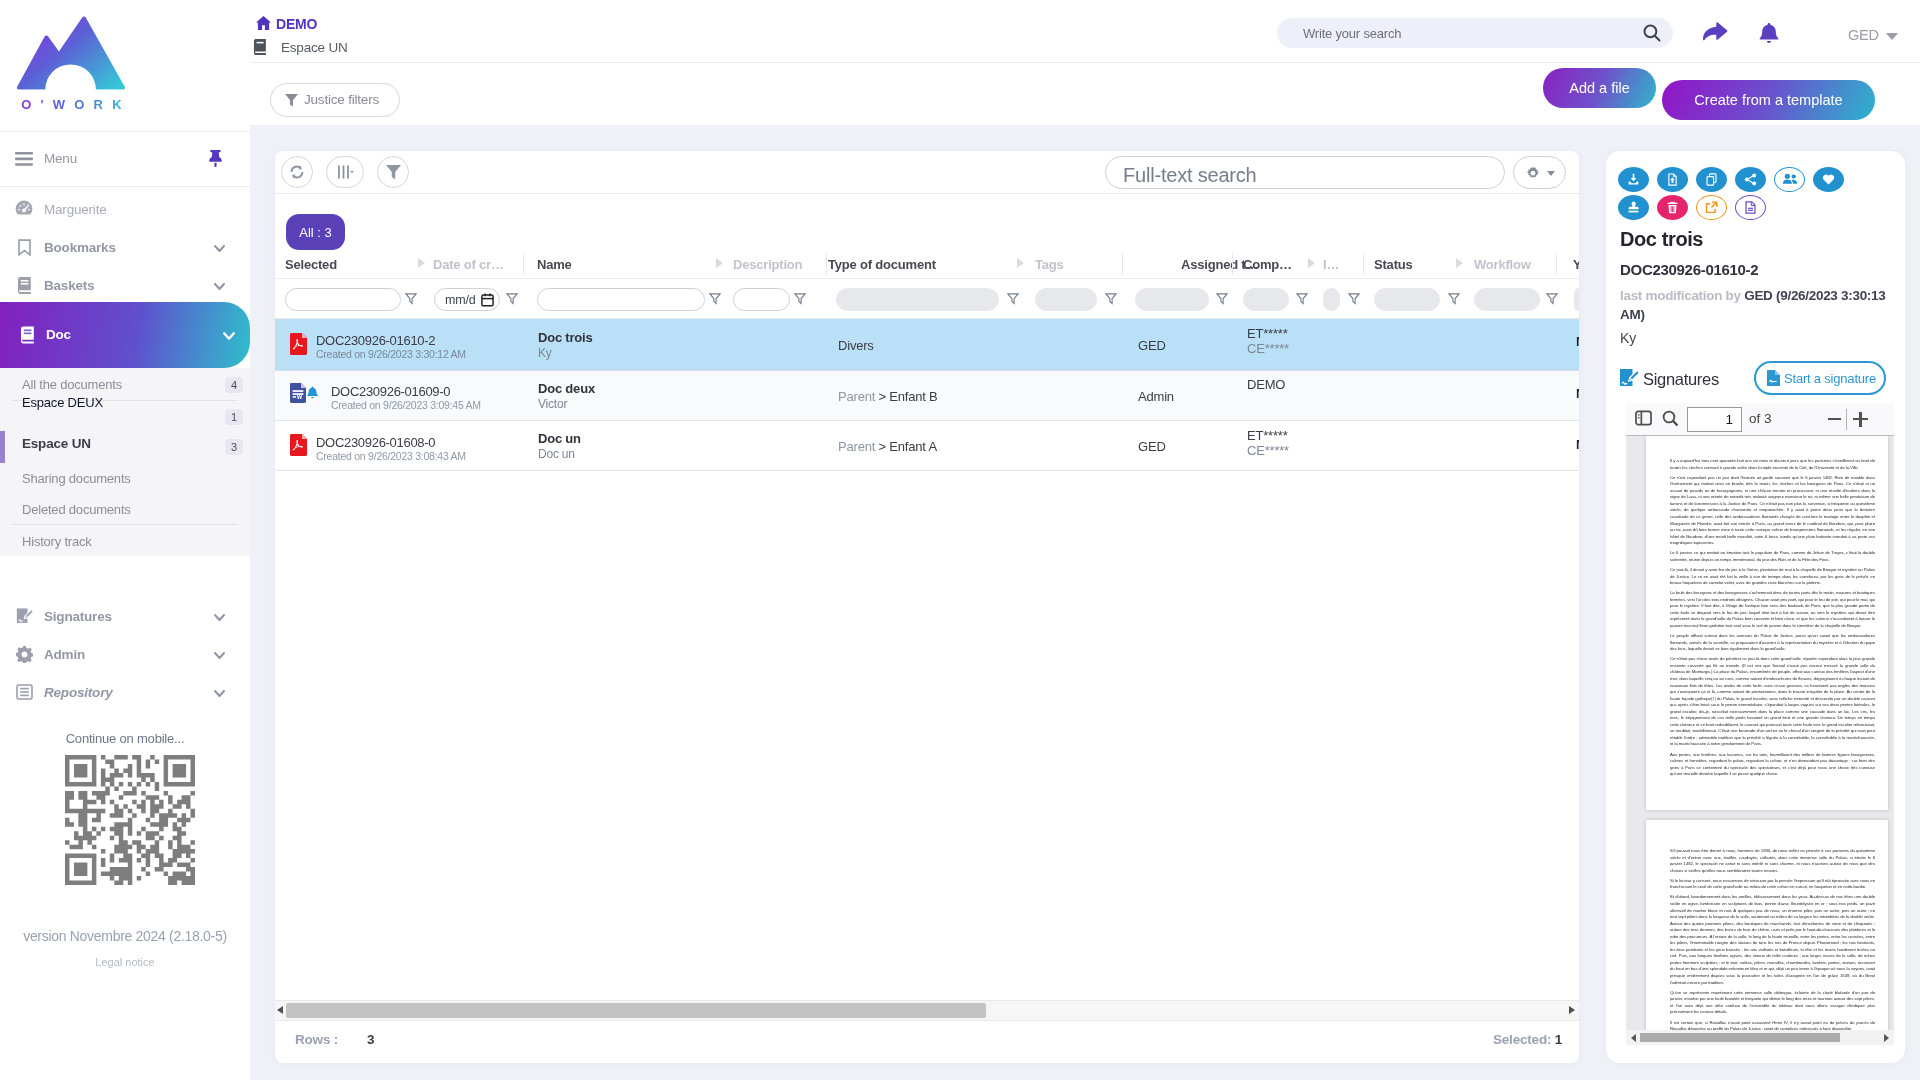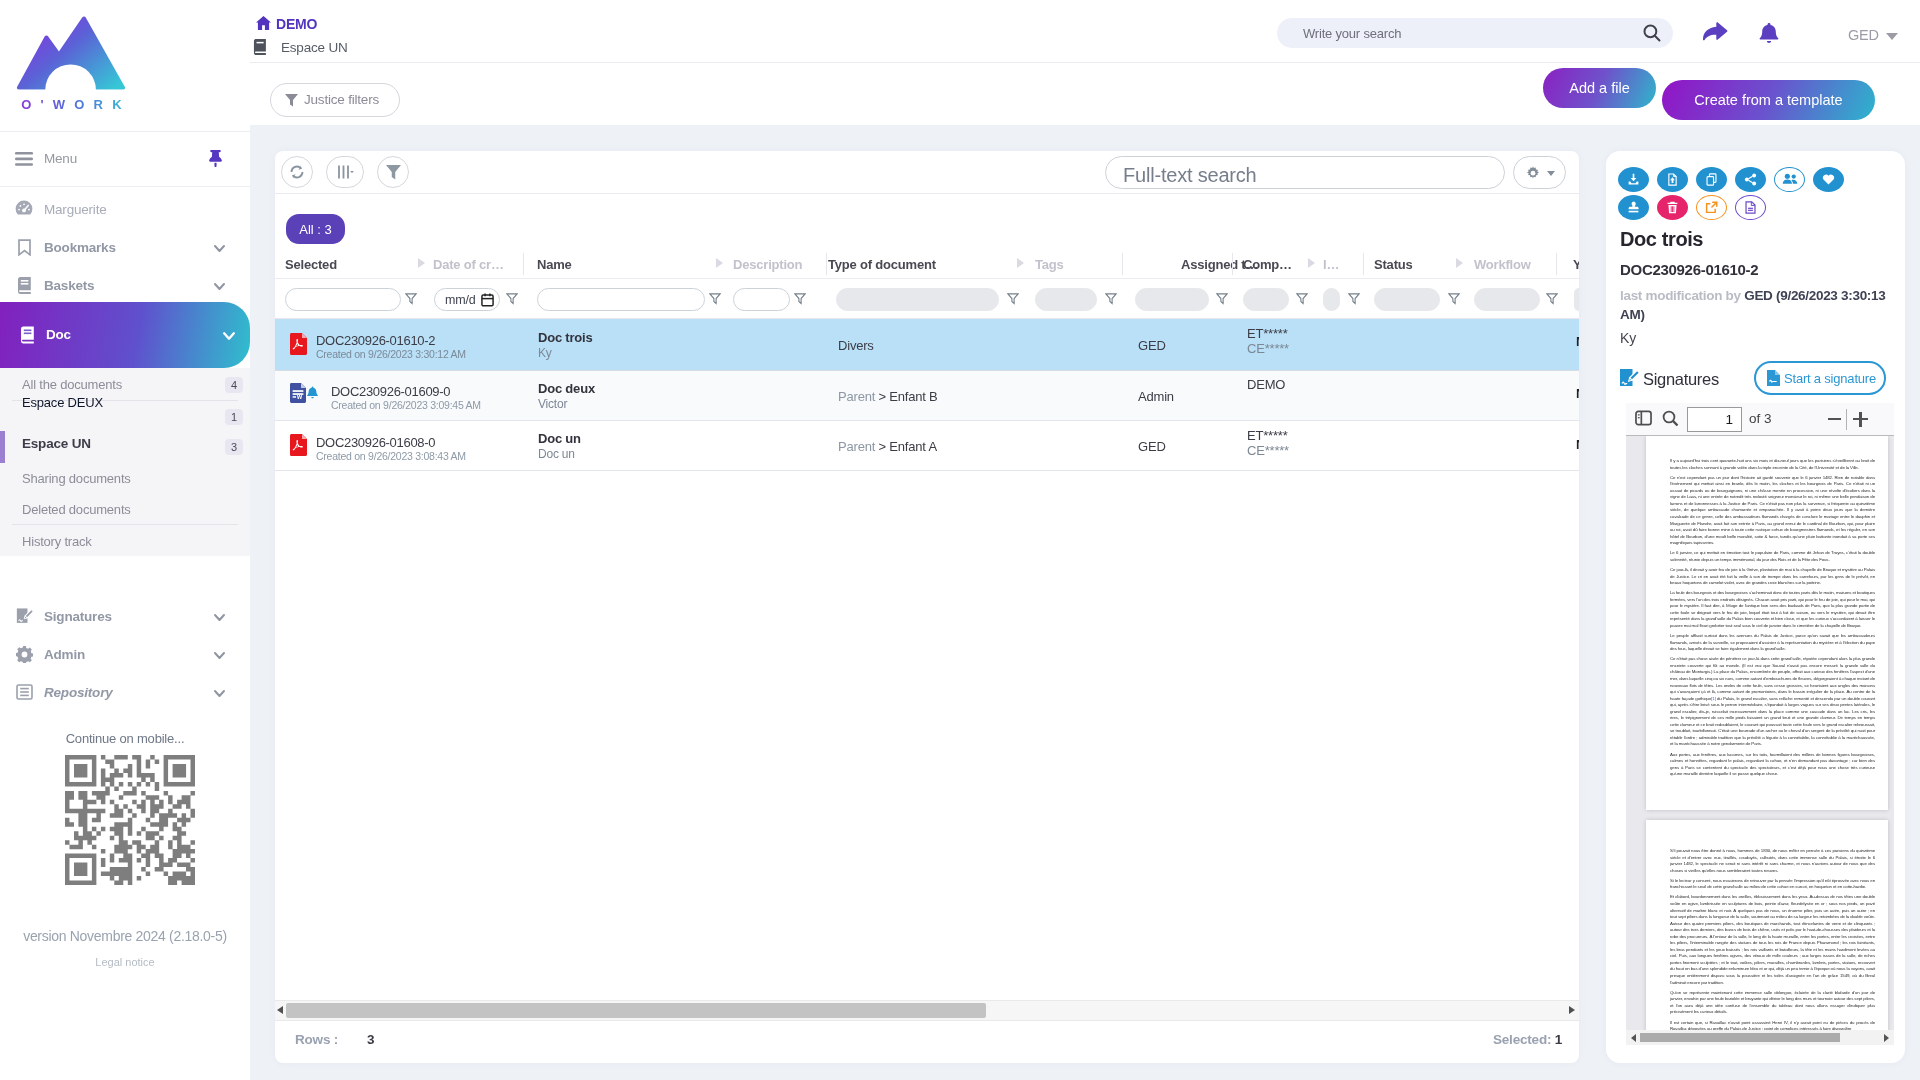--- a/index.html
+++ b/index.html
@@ -309,21 +309,21 @@
     <svg width="16" height="16" viewBox="0 0 20 20" fill="#848e99">
         <path d="M10 1.5l1 2.2 2.4-.6.2 2.5 2.5.2-.6 2.4 2.2 1-2.2 1 .6 2.4-2.5.2-.2 2.5-2.4-.6-1 2.2-1-2.2-2.4.6-.2-2.5-2.5-.2.6-2.4-2.2-1 2.2-1-.6-2.4 2.5-.2.2-2.5 2.4.6z"></path>
         <circle cx="10" cy="10.2" r="3" fill="#fff"></circle>
       </svg>
   </span>
   <span class="abs" style="left:33px; top:14px; width:0; height:0; border-left:4.5px solid transparent; border-right:4.5px solid transparent; border-top:5px solid #848e99;"></span>
 </div>
 
 <div class="abs" style="left:275px; top:193px; width:1304px; height:1px; background:#e9e9ef;"></div>
 
-<div class="abs flex" style="left:286px; top:214px; width:59px; height:30px; background:#5a41b8; border-radius:13px; color:#fff; font-size:13px; justify-content:center;">All : 3</div>
+<div class="abs flex" style="left:286px; top:214px; width:59px; height:36px; background:#5a41b8; border-radius:13px; color:#fff; font-size:13px; justify-content:center;">All : 3</div>
 
 <span class="hdr-d" style="left:285px; top:257px;">Selected</span>
 <span class="sortarr" style="left:418px;"></span>
 <span class="hdr-g" style="left:433px; top:257px;">Date of cr…</span>
 <span class="hsep" style="left:523px;"></span>
 <span class="hdr-d" style="left:537px; top:257px;">Name</span>
 <span class="sortarr" style="left:716px;"></span>
 <span class="hdr-g" style="left:733px; top:257px;">Description</span>
 <span class="hsep" style="left:826px;"></span>
 <span class="hdr-d" style="left:828px; top:257px;">Type of document</span>

